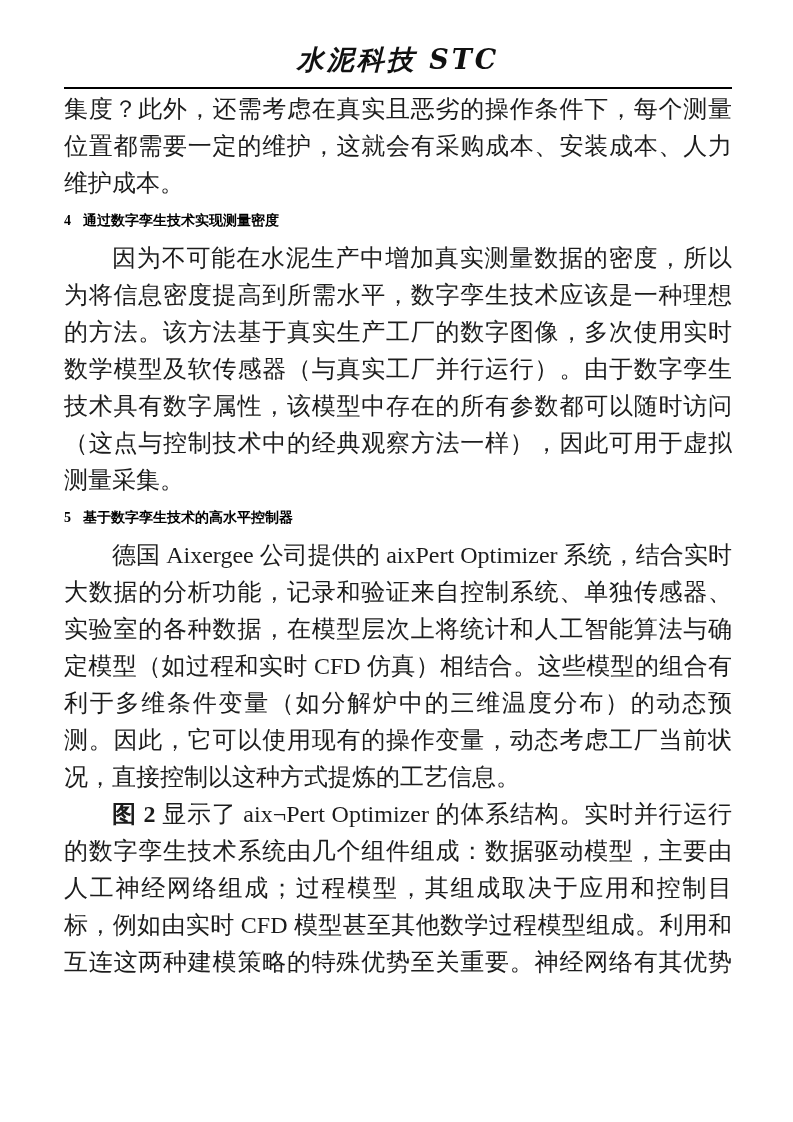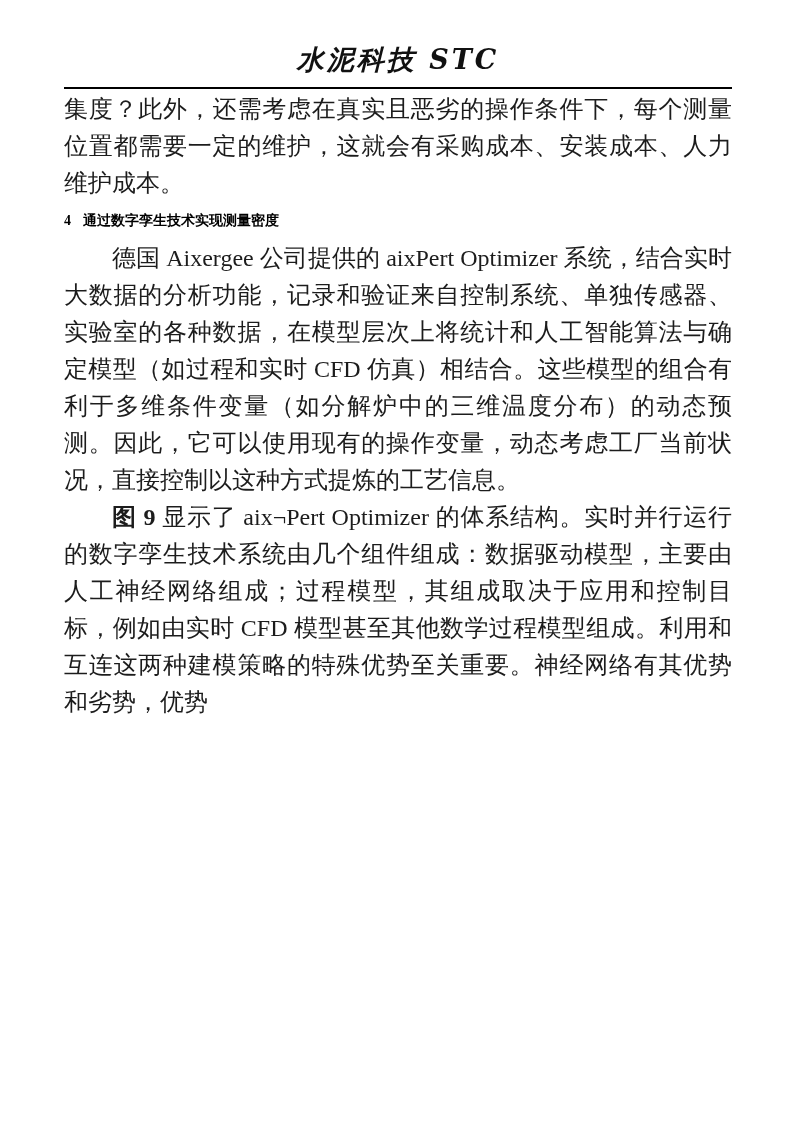--- a/index.html
+++ b/index.html
@@ -117,26 +117,30 @@
     <hr class="header-rule">
 
     <main class="content">
 
       <p class="para no-indent">集度？此外，还需考虑在真实且恶劣的操作条件下，每个测量位置都需要一定的维护，这就会有采购成本、安装成本、人力维护成本。</p>
 
       <h2 class="section-heading">
         <span class="sec-num">4</span><span>通过数字孪生技术实现测量密度</span>
       </h2>
 
+      <p class="para">因为不可能在水泥生产中增加真实测量数据的密度，所以为将信息密度提高到所需水平，数字孪生技术应该是一种理想的方法。该方法基于真实生产工厂的数字图像，多次使用实时数学模型及软传感器（与真实工厂并行运行）。由于数字孪生技术具有数字属性，该模型中存在的所有参数都可以随时访问（这点与控制技术中的经典观察方法一样），因此可用于虚拟测量采集。</p>
 
 
+      <h2 class="section-heading">
+        <span class="sec-num">5</span><span>基于数字孪生技术的高水平控制器</span>
+      </h2>
 
       <p class="para">德国 Aixergee 公司提供的 aixPert Optimizer 系统，结合实时大数据的分析功能，记录和验证来自控制系统、单独传感器、实验室的各种数据，在模型层次上将统计和人工智能算法与确定模型（如过程和实时 CFD 仿真）相结合。这些模型的组合有利于多维条件变量（如分解炉中的三维温度分布）的动态预测。因此，它可以使用现有的操作变量，动态考虑工厂当前状况，直接控制以这种方式提炼的工艺信息。</p>
 
-      <p class="para"><span class="fig-ref">图 9</span><span> 显示了 aix¬Pert Optimizer 的体系结构。实时并行运行的数字孪生技术系统由几个组件组成：数据驱动模型，主要由人工神经网络组成；过程模型，其组成取决于应用和控制目标，例如由实时 CFD 模型甚至其他数学过程模型组成。利用和互连这两种建模策略的特殊优势至关重要。神经网络有其优势和劣势，优势</span></p>
+      <p class="para"><span class="fig-ref">图 2</span><span> 显示了 aix¬Pert Optimizer 的体系结构。实时并行运行的数字孪生技术系统由几个组件组成：数据驱动模型，主要由人工神经网络组成；过程模型，其组成取决于应用和控制目标，例如由实时 CFD 模型甚至其他数学过程模型组成。利用和互连这两种建模策略的特殊优势至关重要。神经网络有其优势和劣势，优势</span></p>
 
     </main>
   </div>
 
   <footer class="page-footer">
     <svg class="footer-rule-svg" viewBox="0 0 665 9" preserveAspectRatio="none" aria-hidden="true">
       <polygon fill="#000000" points="
         0,3.7 100,3.2 210,2.6 320,1.6 430,2.0 540,2.6 665,3.2
         665,3.9 540,4.4 430,5.9 320,6.4 210,5.3 100,4.4 0,4.3"></polygon>
     </svg>

